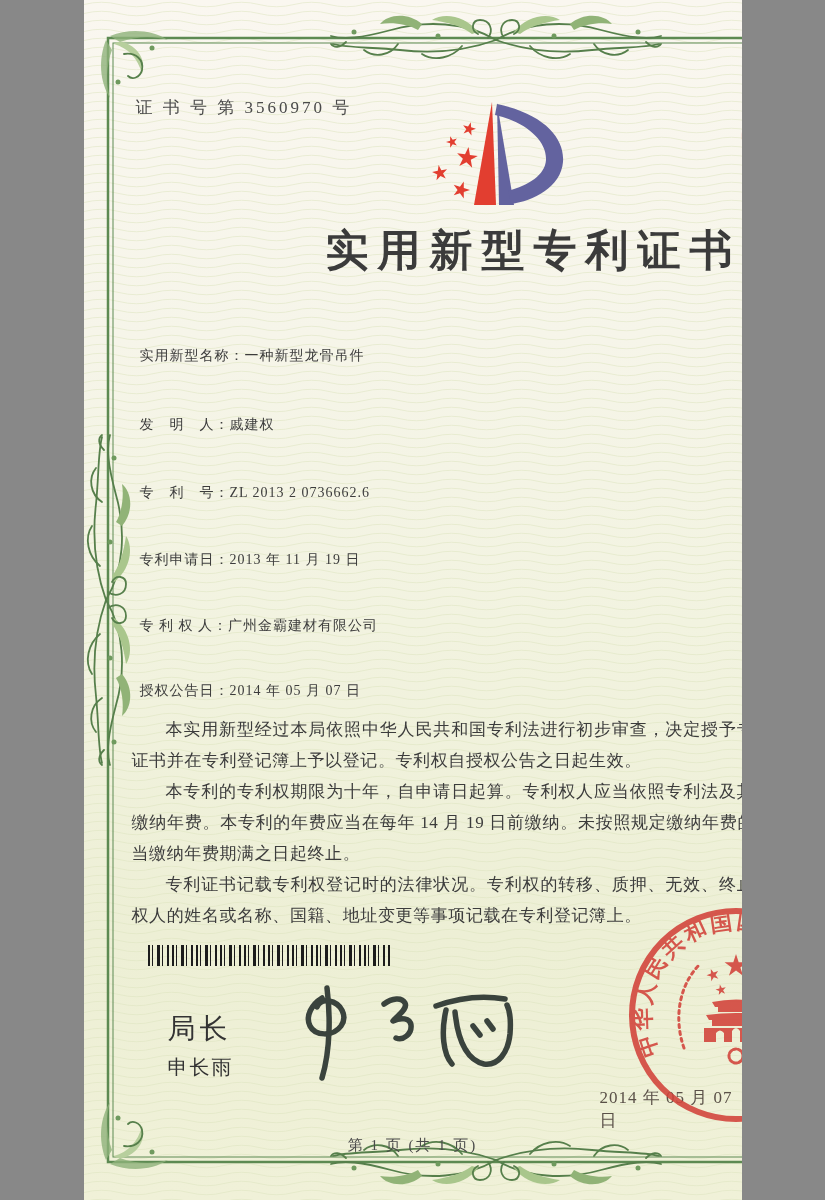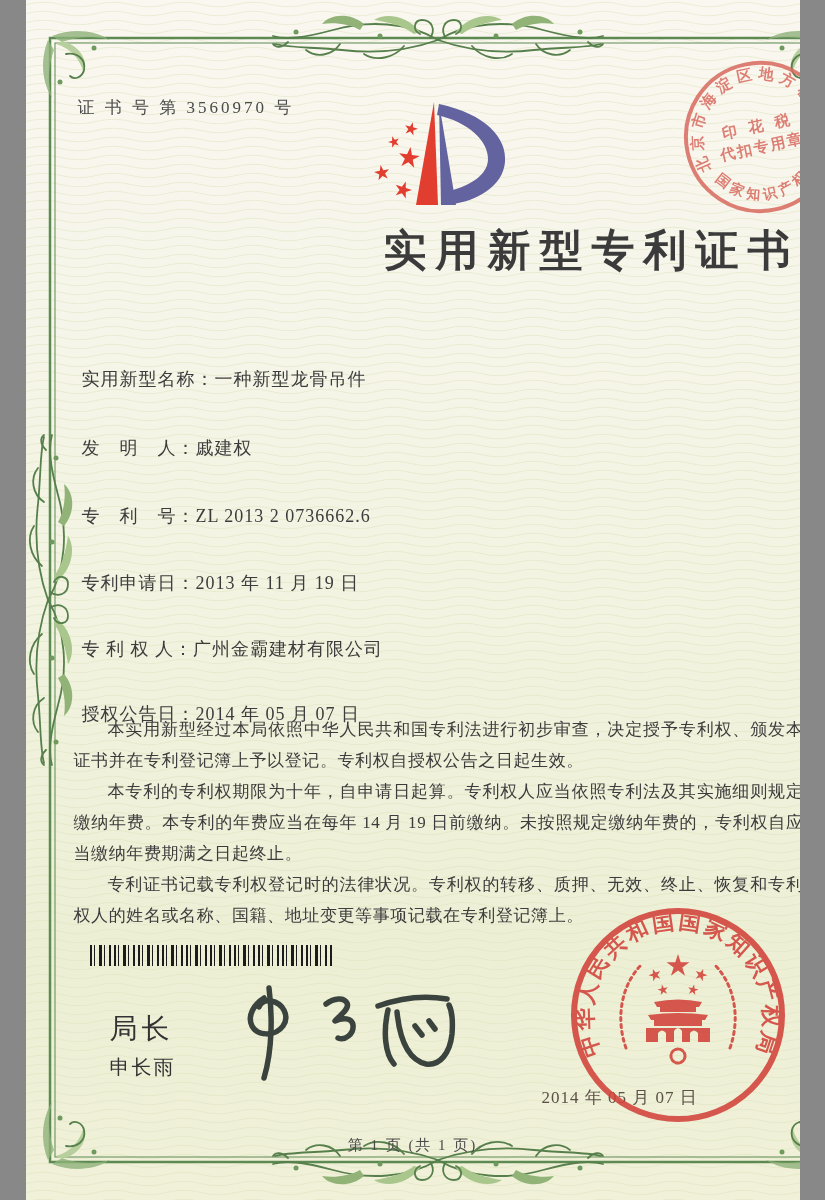--- a/index.html
+++ b/index.html
@@ -1,26 +1,26 @@
 <!DOCTYPE html>
 <html lang="zh"><head>
 <meta charset="utf-8">
 <style>
   html,body{margin:0;padding:0;background:#888;}
   .page{
-    position:relative; width:774px; height:1200px; margin:0 auto; overflow:hidden;
+    position:relative; width:658px; height:1200px; margin:0 auto; overflow:hidden;
     background:linear-gradient(180deg,#faf7f0 0%,#f6f5e9 28%,#f2f3e0 52%,#edefd5 78%,#f0f1d8 100%);
     font-family:"Liberation Serif","DejaVu Serif",serif; color:#3c3c3c;
   }
   .abs{position:absolute;}
   svg{display:block;}
   .cert-no{left:52px; top:96px; font-size:17px; letter-spacing:3px; color:#4a4a4a; z-index:2;}
   .title{left:0; right:0; top:222px; text-align:right; font-size:43px; font-weight:700;
          letter-spacing:9px; color:#3b3b3b; z-index:2;}
-  .field{left:56px; font-size:18px; letter-spacing:1px; color:#3c3c3c; z-index:2; white-space:nowrap;margin-top:20px;}
+  .field{left:56px; font-size:14px; letter-spacing:1px; color:#3c3c3c; z-index:2; white-space:nowrap;}
   .body-text{left:48px; width:730px; top:714px; z-index:2;}
   .body-text p{margin:0; text-indent:2em; font-size:17px; line-height:31px;
                letter-spacing:.6px; text-align:justify; color:#3c3c3c;}
   .barcode{left:64px; top:945px; width:243px; height:21px; z-index:2;
     background:repeating-linear-gradient(90deg,
       #1c1c1c 0 2px, transparent 2px 4px,
       #1c1c1c 4px 5px, transparent 5px 9px,
       #1c1c1c 9px 12px, transparent 12px 14px,
       #1c1c1c 14px 15px, transparent 15px 19px,
       #1c1c1c 19px 21px, transparent 21px 24px);}

